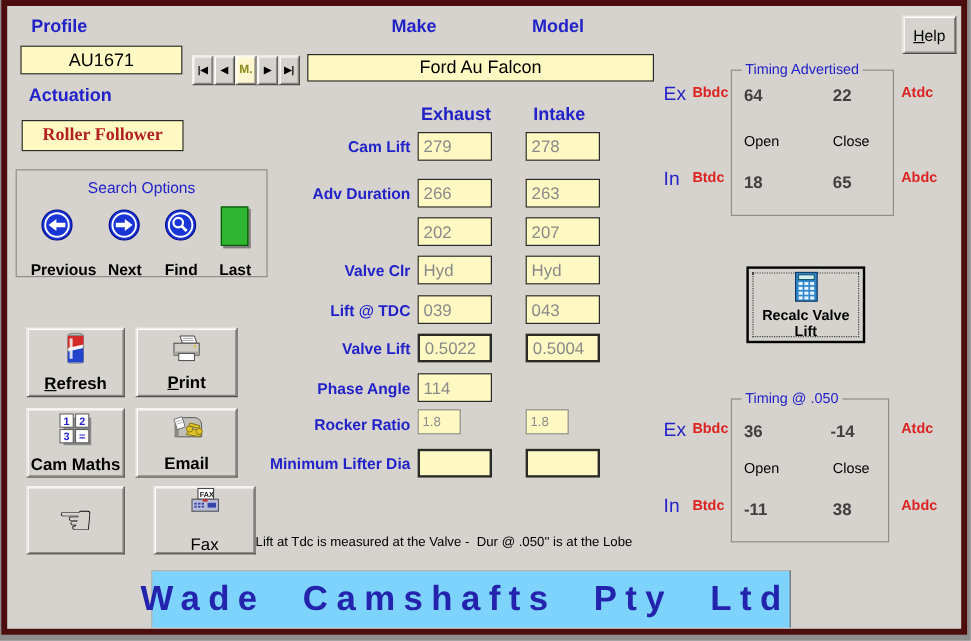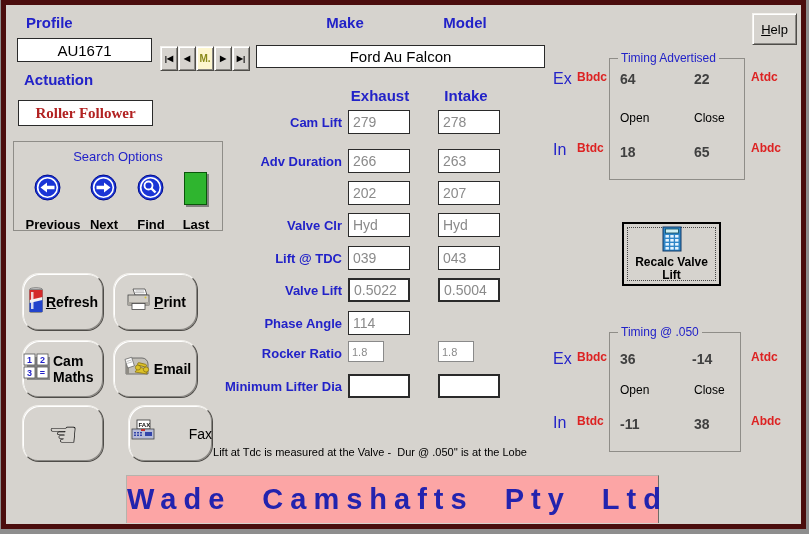--- a/index.html
+++ b/index.html
@@ -4,53 +4,53 @@
 <style>
   html,body{margin:0;padding:0;}
   .app{position:relative;width:809px;height:534px;background:#8e8e8e;
        font-family:"Liberation Sans",sans-serif;overflow:hidden;
        -webkit-font-smoothing:none;}
   .window{position:absolute;left:1px;top:0;width:805px;height:529px;
           border:5px solid #4b0d0d;background:#d6d3ce;box-sizing:border-box;}
   .abs{position:absolute;box-sizing:border-box;}
   .blue{color:#2222c8;}
   .hdr{font-size:15px;font-weight:bold;color:#2222c8;}
-  .tb{background:#ffffff;border:1px solid #2a2a2a;display:flex;align-items:center;box-sizing:border-box;}
+  .tb{background:#fef9c3;border:1px solid #2a2a2a;display:flex;align-items:center;box-sizing:border-box;}
   .tb.center{justify-content:center;}
   .val{color:#8a8a8a;font-size:14px;padding-left:4px;white-space:pre;}
   .tb.center .val{padding:0;color:#000;}
   .frow .row-label{position:absolute;left:140px;width:202px;top:5px;text-align:right;
         font-size:13px;font-weight:bold;color:#2222c8;white-space:pre;}
   .frow{position:absolute;left:0;width:560px;height:24px;}
   .fbox{position:absolute;top:0;width:62px;height:24px;}
   .fbox.ex{left:348px;} .fbox.in{left:438px;}
   .frow.thick .fbox{border-width:2px;}
   .frow.small .fbox{width:36px;height:21px;border:1px solid #8a8a8a;}
   .frow.small .val{font-size:11px;padding-left:3px;}
   .btn3d{background:#d6d3ce;border:1px solid;border-color:#f4f2ee #4e4c48 #4e4c48 #f4f2ee;
          box-shadow:inset 1px 1px 0 #fff,inset -1px -1px 0 #8a8884;
          display:flex;align-items:center;justify-content:center;cursor:default;box-sizing:border-box;}
-  .bigbtn{flex-direction:row;gap:2px;border-radius:17px;}
+  .bigbtn{flex-direction:column;gap:2px;}
   .bigbtn .blabel{font-size:14px;font-weight:bold;color:#000;}
   .accel::first-letter{text-decoration:underline;}
   .groupbox{border:1px solid #8f8d88;}
   .gb-title{position:absolute;top:-8px;left:8px;background:#d6d3ce;padding:0 3px;
             font-size:12px;color:#2222c8;white-space:nowrap;}
   .tval{position:absolute;font-size:14px;font-weight:bold;color:#404040;text-align:left;}
   .oc{position:absolute;font-size:12px;color:#000;}
   .exin{position:absolute;font-size:16px;color:#2323c8;}
   .reddir{position:absolute;font-size:12px;font-weight:bold;color:#dd2222;}
   .navbtn{position:absolute;top:46px;width:18px;height:25px;font-size:8px;font-weight:bold;
           color:#000;padding:0;}
   .navbtn.mark{background:#fdf6cf;color:#8a8a1a;font-size:10px;}
   .sbtn-label{position:absolute;top:75px;font-size:13px;font-weight:bold;color:#000;text-align:center;}
   .circbtn{position:absolute;width:27px;height:27px;cursor:pointer;}
   .note{font-size:11px;color:#000;white-space:pre;text-align:center;}
-  .banner{background:#fca5a5;border:1px solid #b5b3ac;border-right-color:#6e6c66;
-          border-bottom:none;display:flex;align-items:center;justify-content:flex-start;}
+  .banner{background:#7dd3fc;border:1px solid #b5b3ac;border-right-color:#6e6c66;
+          border-bottom:none;display:flex;align-items:center;justify-content:flex-end;}
   .banner-text{font-size:29px;font-weight:bold;color:#2323ae;letter-spacing:7px;word-spacing:16px;white-space:nowrap;}
   .recalc{border:2px solid #000;background:#d6d3ce;}
   .recalc-inner{position:absolute;left:3px;top:3px;right:3px;bottom:3px;border:1px dotted #444;
           display:flex;flex-direction:column;align-items:center;justify-content:center;}
   .recalc-label{font-size:12px;font-weight:bold;color:#000;line-height:13px;text-align:center;}
   .greenbtn{background:#2fb52f;border:1px solid #0a560a;box-shadow:2px 2px 0 rgba(60,60,60,.55);}
   .hand-glyph{font-size:34px;line-height:34px;color:#000;font-family:"DejaVu Sans",sans-serif;}
 </style>
 </head>
 <body>

